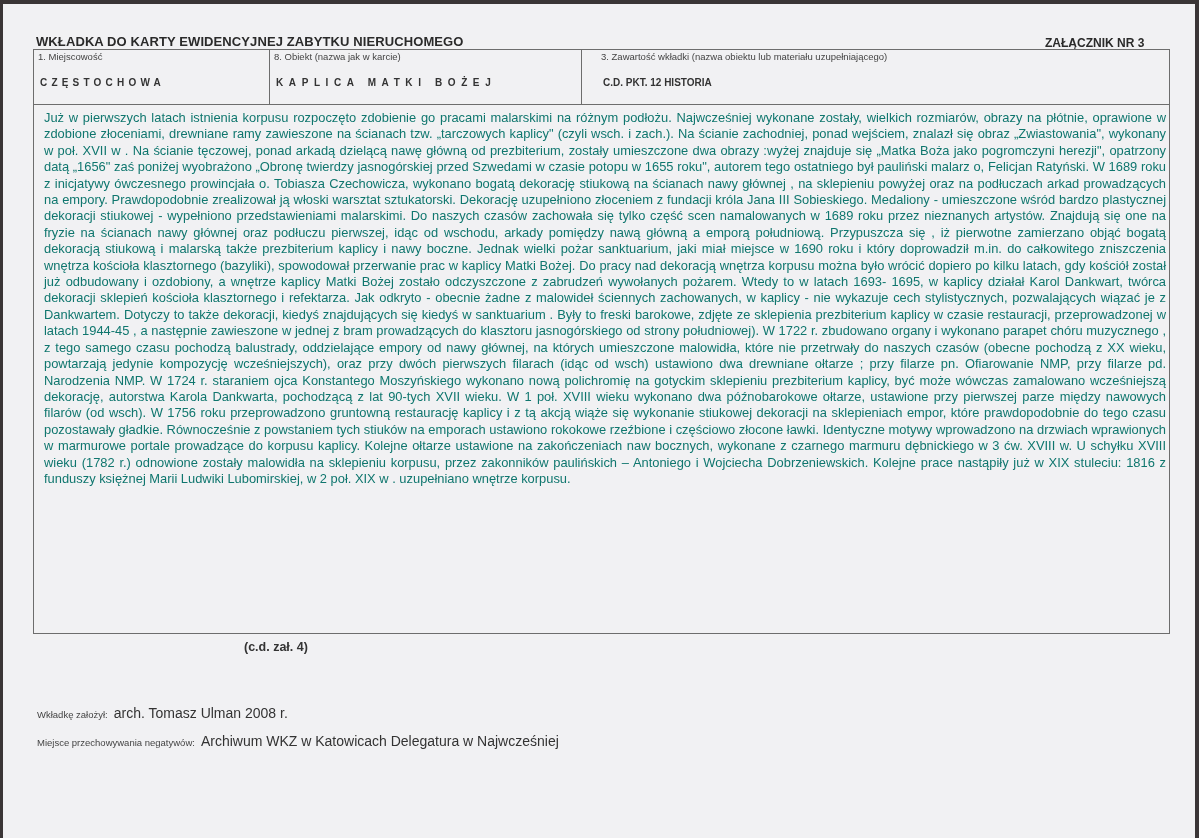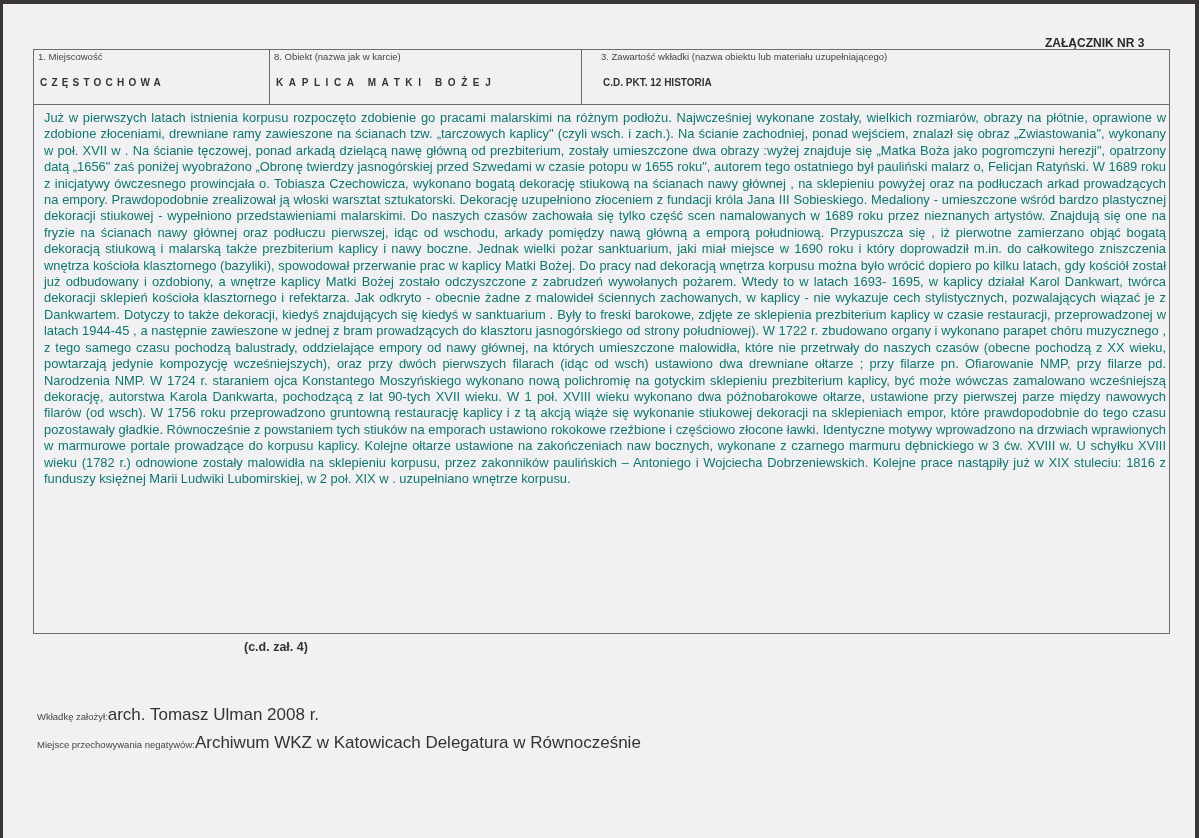--- a/index.html
+++ b/index.html
@@ -43,28 +43,29 @@
   .body-text {
     position: absolute; left: 10px; top: 60px; width: 1122px;
     font-size: 12.9px; line-height: 16.4px; text-align: justify; color: #0f766e;
   }
   .body-text p { margin: 0; }
   .cont {
     position: absolute; left: 210px; top: 590px;
     font-size: 12.5px; font-weight: bold; color: #333;
   }
   .footer-line { position: absolute; left: 3px; font-size: 9.5px; color: #444; }
-  .footer-line .fv { font-size: 17px; color: #333; margin-left: 0; }
+  .footer-line .fv { font-size: 14px; color: #333; margin-left: 6px; }
   .f1 { top: 655px; }
   .f2 { top: 683px; }
 </style>
 </head>
 <body>
 
 <div class="sheet">
+  <div class="doc-title">WKŁADKA DO KARTY EWIDENCYJNEJ ZABYTKU NIERUCHOMEGO</div>
   <div class="annex">ZAŁĄCZNIK NR 3</div>
 
   <div class="table">
     <div class="hdr-row">
       <div class="cell c1">
         <span class="lbl">1. Miejscowość</span>
         <span class="val spaced">CZĘSTOCHOWA</span>
       </div>
       <div class="cell c2">
         <span class="lbl">8. Obiekt (nazwa jak w karcie)</span>
@@ -79,16 +80,16 @@
     <div class="body-text">
       <p>Już w  pierwszych latach istnienia korpusu rozpoczęto zdobienie go  pracami malarskimi na różnym podłożu. Najwcześniej wykonane zostały,  wielkich rozmiarów,  obrazy na płótnie, oprawione w  zdobione złoceniami, drewniane  ramy zawieszone na ścianach tzw. „tarczowych kaplicy" (czyli wsch. i zach.). Na ścianie zachodniej, ponad wejściem, znalazł się obraz „Zwiastowania", wykonany w  poł. XVII w . Na ścianie tęczowej, ponad  arkadą  dzielącą  nawę główną  od prezbiterium, zostały umieszczone dwa obrazy :wyżej znajduje się  „Matka Boża jako pogromczyni herezji", opatrzony datą „1656" zaś poniżej  wyobrażono „Obronę twierdzy jasnogórskiej przed  Szwedami w czasie  potopu w 1655 roku", autorem tego ostatniego był   pauliński  malarz o, Felicjan Ratyński. W 1689 roku z inicjatywy ówczesnego prowincjała  o. Tobiasza Czechowicza, wykonano bogatą  dekorację  stiukową  na ścianach nawy głównej , na sklepieniu  powyżej oraz  na podłuczach arkad prowadzących na empory. Prawdopodobnie  zrealizował ją  włoski warsztat sztukatorski. Dekorację uzupełniono złoceniem z fundacji króla Jana III Sobieskiego. Medaliony - umieszczone wśród bardzo plastycznej dekoracji stiukowej -  wypełniono  przedstawieniami malarskimi. Do naszych czasów zachowała się tylko część scen namalowanych  w 1689 roku przez nieznanych artystów. Znajdują się one na fryzie na ścianach  nawy głównej oraz podłuczu pierwszej, idąc  od wschodu, arkady pomiędzy nawą  główną a emporą  południową. Przypuszcza się , iż  pierwotne zamierzano objąć bogatą dekoracją  stiukową i malarską także prezbiterium kaplicy i nawy boczne. Jednak wielki pożar sanktuarium, jaki miał  miejsce w 1690 roku i który doprowadził m.in. do całkowitego zniszczenia wnętrza kościoła klasztornego (bazyliki), spowodował przerwanie prac w kaplicy Matki Bożej. Do pracy nad dekoracją  wnętrza korpusu można  było wrócić   dopiero po kilku latach, gdy kościół został już  odbudowany i ozdobiony, a wnętrze kaplicy Matki Bożej  zostało odczyszczone z zabrudzeń wywołanych pożarem. Wtedy to w latach  1693- 1695, w kaplicy działał  Karol Dankwart, twórca  dekoracji sklepień kościoła klasztornego i refektarza. Jak odkryto -  obecnie  żadne z malowideł ściennych  zachowanych, w kaplicy  - nie wykazuje cech stylistycznych,  pozwalających wiązać je  z Dankwartem. Dotyczy to także dekoracji,  kiedyś znajdujących się kiedyś w sanktuarium . Były to freski barokowe,  zdjęte ze sklepienia prezbiterium kaplicy w czasie restauracji,  przeprowadzonej  w latach 1944-45 , a następnie  zawieszone w jednej z bram prowadzących do klasztoru jasnogórskiego od strony południowej). W 1722 r. zbudowano organy i wykonano  parapet chóru muzycznego , z tego  samego  czasu pochodzą  balustrady,  oddzielające empory od nawy głównej, na których   umieszczone       malowidła, które nie przetrwały do naszych czasów   (obecne pochodzą z   XX wieku,  powtarzają jedynie   kompozycję wcześniejszych), oraz przy dwóch pierwszych filarach (idąc od wsch)  ustawiono  dwa  drewniane  ołtarze  ; przy filarze pn. Ofiarowanie NMP, przy filarze  pd. Narodzenia  NMP.  W 1724 r. staraniem ojca Konstantego Moszyńskiego wykonano nową  polichromię na gotyckim  sklepieniu prezbiterium kaplicy, być może wówczas zamalowano  wcześniejszą  dekorację, autorstwa Karola Dankwarta, pochodzącą z  lat 90-tych XVII wieku.  W 1 poł. XVIII wieku   wykonano dwa późnobarokowe ołtarze, ustawione   przy pierwszej parze  między nawowych filarów (od wsch).  W 1756 roku przeprowadzono gruntowną restaurację  kaplicy i z tą  akcją wiąże się   wykonanie  stiukowej  dekoracji na sklepieniach empor, które prawdopodobnie do tego czasu pozostawały gładkie. Równocześnie z powstaniem tych stiuków  na emporach ustawiono rokokowe  rzeźbione   i częściowo złocone  ławki. Identyczne motywy  wprowadzono na  drzwiach wprawionych  w marmurowe portale prowadzące do korpusu kaplicy. Kolejne ołtarze  ustawione  na zakończeniach naw bocznych,  wykonane z  czarnego marmuru dębnickiego  w 3 ćw. XVIII w. U schyłku  XVIII wieku  (1782 r.) odnowione zostały malowidła na sklepieniu korpusu, przez   zakonników paulińskich – Antoniego i Wojciecha   Dobrzeniewskich. Kolejne prace nastąpiły  już w XIX stuleciu:  1816 z funduszy księżnej Marii Ludwiki Lubomirskiej, w 2 poł. XIX w . uzupełniano wnętrze  korpusu.</p>
     </div>
 
     <div class="cont">(c.d. zał. 4)</div>
 
     <div class="footer-line f1">
       <span>Wkładkę założył:</span><span class="fv">arch. Tomasz  Ulman  2008 r.</span>
     </div>
     <div class="footer-line f2">
-      <span>Miejsce przechowywania negatywów:</span><span class="fv">Archiwum WKZ w Katowicach  Delegatura w Równocześnie</span>
+      <span>Miejsce przechowywania negatywów:</span><span class="fv">Archiwum WKZ w Katowicach  Delegatura w Najwcześniej</span>
     </div>
   </div>
 </div>
 
 </body></html>

